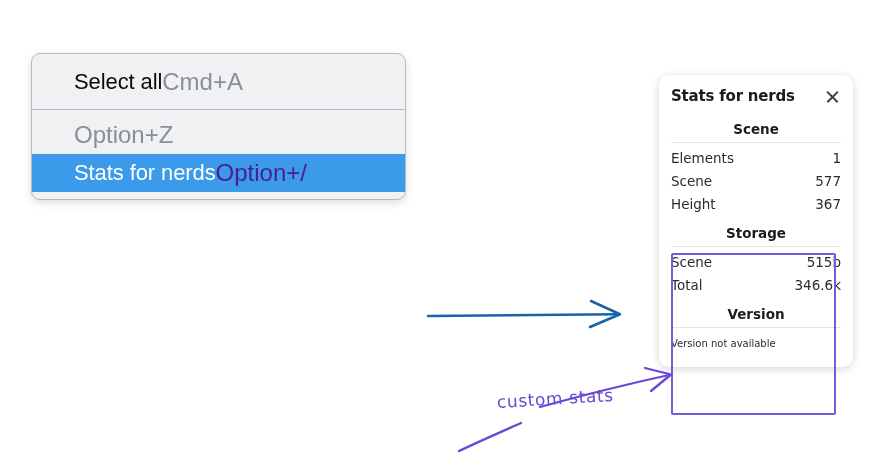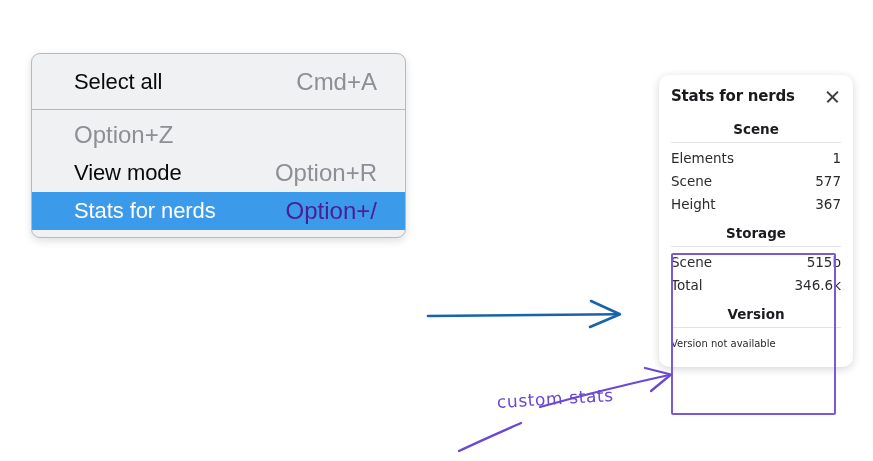--- a/index.html
+++ b/index.html
@@ -33,21 +33,21 @@
   .menu-group { padding: 6px 0 7px 0; }
   .menu-group.first { padding-top: 9px; padding-bottom: 8px; }
   .menu-sep {
     height: 1px;
     background: #b3bac4;
     margin: 0;
   }
   .menu-item {
     display: flex;
     align-items: center;
-    justify-content: space-between;
+    justify-content: flex-start;
     height: 38px;
     padding: 0 28px 0 42px;
     box-sizing: border-box;
     cursor: default;
   }
   .menu-item .mi-label {
     font-size: 22px;
     color: #0a0a0a;
     letter-spacing: -0.1px;
     white-space: nowrap;
@@ -179,24 +179,20 @@
       <span class="mi-shortcut">Cmd+A</span>
     </div>
   </div>
 
   <div class="menu-sep"></div>
 
   <div class="menu-group">
     <div class="menu-item">
       <span class="mi-shortcut">Option+Z</span>
     </div>
-    <div class="menu-item">
-      <span class="mi-label">View mode</span>
-      <span class="mi-shortcut">Option+R</span>
-    </div>
     <div class="menu-item selected">
       <span class="mi-label">Stats for nerds</span>
       <span class="mi-shortcut">Option+/</span>
     </div>
   </div>
 </div>
 
 <div id="stats-panel">
 
   <div class="sp-header">

